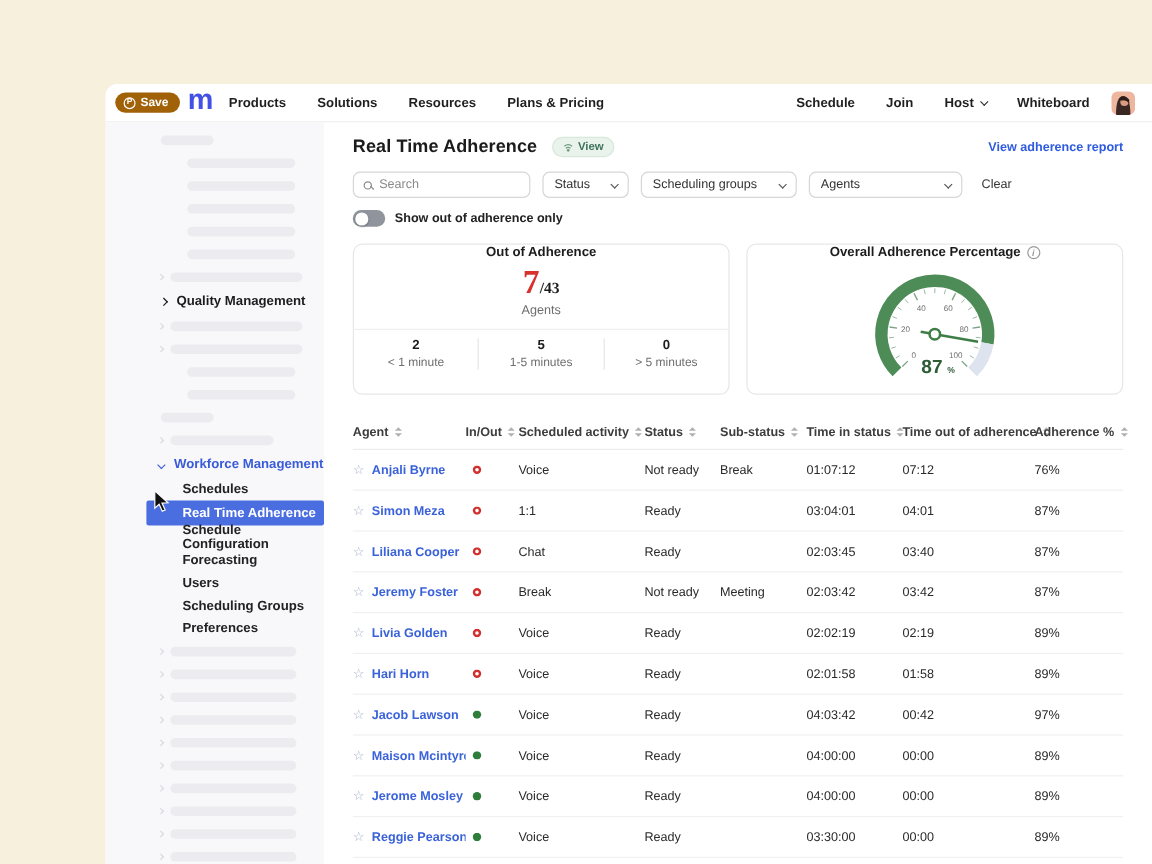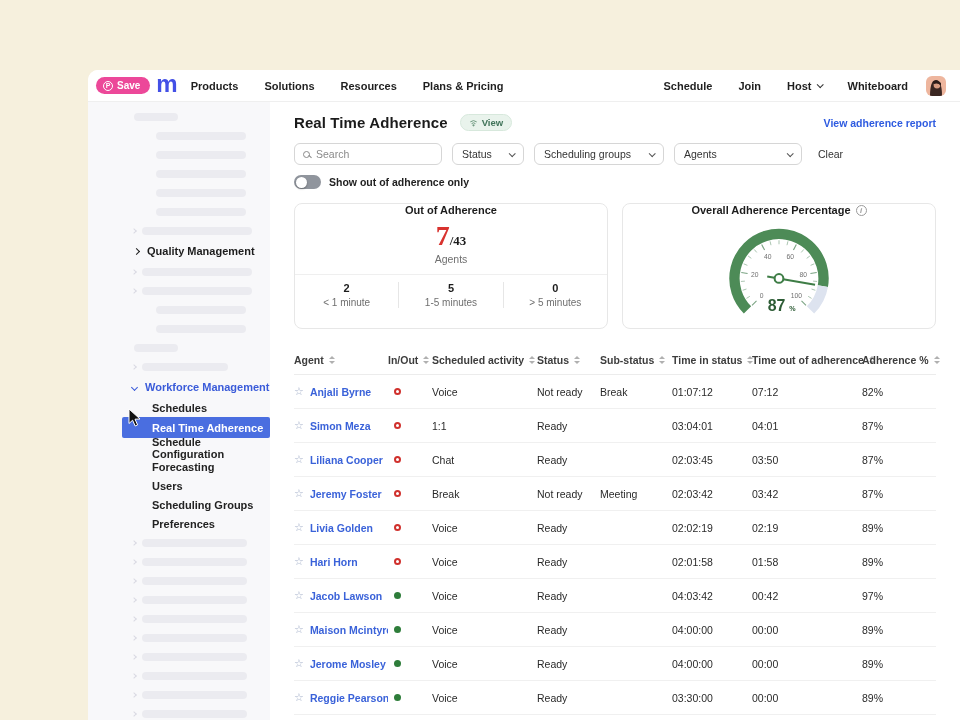--- a/index.html
+++ b/index.html
@@ -3,21 +3,21 @@
 <meta charset="utf-8">
 <style>
   * { margin:0; padding:0; box-sizing:border-box; }
   html,body { width:960px; height:720px; overflow:hidden; }
   body { background:#f6f0dd; font-family:"Liberation Sans","DejaVu Sans",sans-serif; position:relative; }
 
   .app { position:absolute; top:70px; left:88px; right:0; bottom:0; background:#fff; border-top-left-radius:10px; overflow:hidden; display:flex; flex-direction:column; }
 
   
   .topbar { height:32px; display:flex; align-items:center; padding:0 14px 0 8px; border-bottom:1px solid #efefef; background:#fff; flex:0 0 auto; }
-  .pin-save { display:inline-flex; align-items:center; gap:4px; background:#ec4899; color:#fff; border:none; border-radius:999px; padding:3px 10px 3px 7px; font-size:10px; font-weight:700; cursor:pointer; }
+  .pin-save { display:inline-flex; align-items:center; gap:4px; background:#a16207; color:#fff; border:none; border-radius:999px; padding:3px 10px 3px 7px; font-size:10px; font-weight:700; cursor:pointer; }
   .pin-icon { width:10px; height:10px; border:1.4px solid #fff; border-radius:50%; display:inline-flex; align-items:center; justify-content:center; font-size:7px; font-weight:700; color:#fff; line-height:1; }
   .logo { font-size:24px; font-weight:700; color:#4350e6; margin:0 14px 4px 6px; line-height:1; letter-spacing:-1px; }
   .nav-left, .nav-right { display:flex; align-items:center; gap:26px; }
   .nav-item { font-size:11px; font-weight:700; color:#1f1f1f; cursor:pointer; display:inline-flex; align-items:center; gap:5px; white-space:nowrap; }
   .topbar .spacer { flex:1; }
   .chev { width:5px; height:5px; border-right:1.4px solid #333; border-bottom:1.4px solid #333; transform:rotate(45deg) translateY(-1px); display:inline-block; }
   .avatar { width:20px; height:20px; border-radius:6px; margin-left:18px; overflow:hidden; flex:0 0 auto; cursor:pointer; }
 
   
   .shell { flex:1; display:flex; min-height:0; }
@@ -427,21 +427,21 @@
                 <a class="agent-name">Anjali Byrne</a>
               </div>
               <div class="t-cell" style="display: flex; align-items: center;">
                 <span class="dot-out"></span>
               </div>
               <div class="t-cell">Voice</div>
               <div class="t-cell">Not ready</div>
               <div class="t-cell">Break</div>
               <div class="t-cell">01:07:12</div>
               <div class="t-cell">07:12</div>
-              <div class="t-cell">82%</div>
+              <div class="t-cell">76%</div>
             </div>
             <div class="t-grid t-row">
               <div class="t-cell agent-cell">
                 <span class="star">☆</span>
                 <a class="agent-name">Simon Meza</a>
               </div>
               <div class="t-cell" style="display: flex; align-items: center;">
                 <span class="dot-out"></span>
               </div>
               <div class="t-cell">1:1</div>
@@ -456,21 +456,21 @@
                 <span class="star">☆</span>
                 <a class="agent-name">Liliana Cooper</a>
               </div>
               <div class="t-cell" style="display: flex; align-items: center;">
                 <span class="dot-out"></span>
               </div>
               <div class="t-cell">Chat</div>
               <div class="t-cell">Ready</div>
               <div class="t-cell"></div>
               <div class="t-cell">02:03:45</div>
-              <div class="t-cell">03:50</div>
+              <div class="t-cell">03:40</div>
               <div class="t-cell">87%</div>
             </div>
             <div class="t-grid t-row">
               <div class="t-cell agent-cell">
                 <span class="star">☆</span>
                 <a class="agent-name">Jeremy Foster</a>
               </div>
               <div class="t-cell" style="display: flex; align-items: center;">
                 <span class="dot-out"></span>
               </div>

